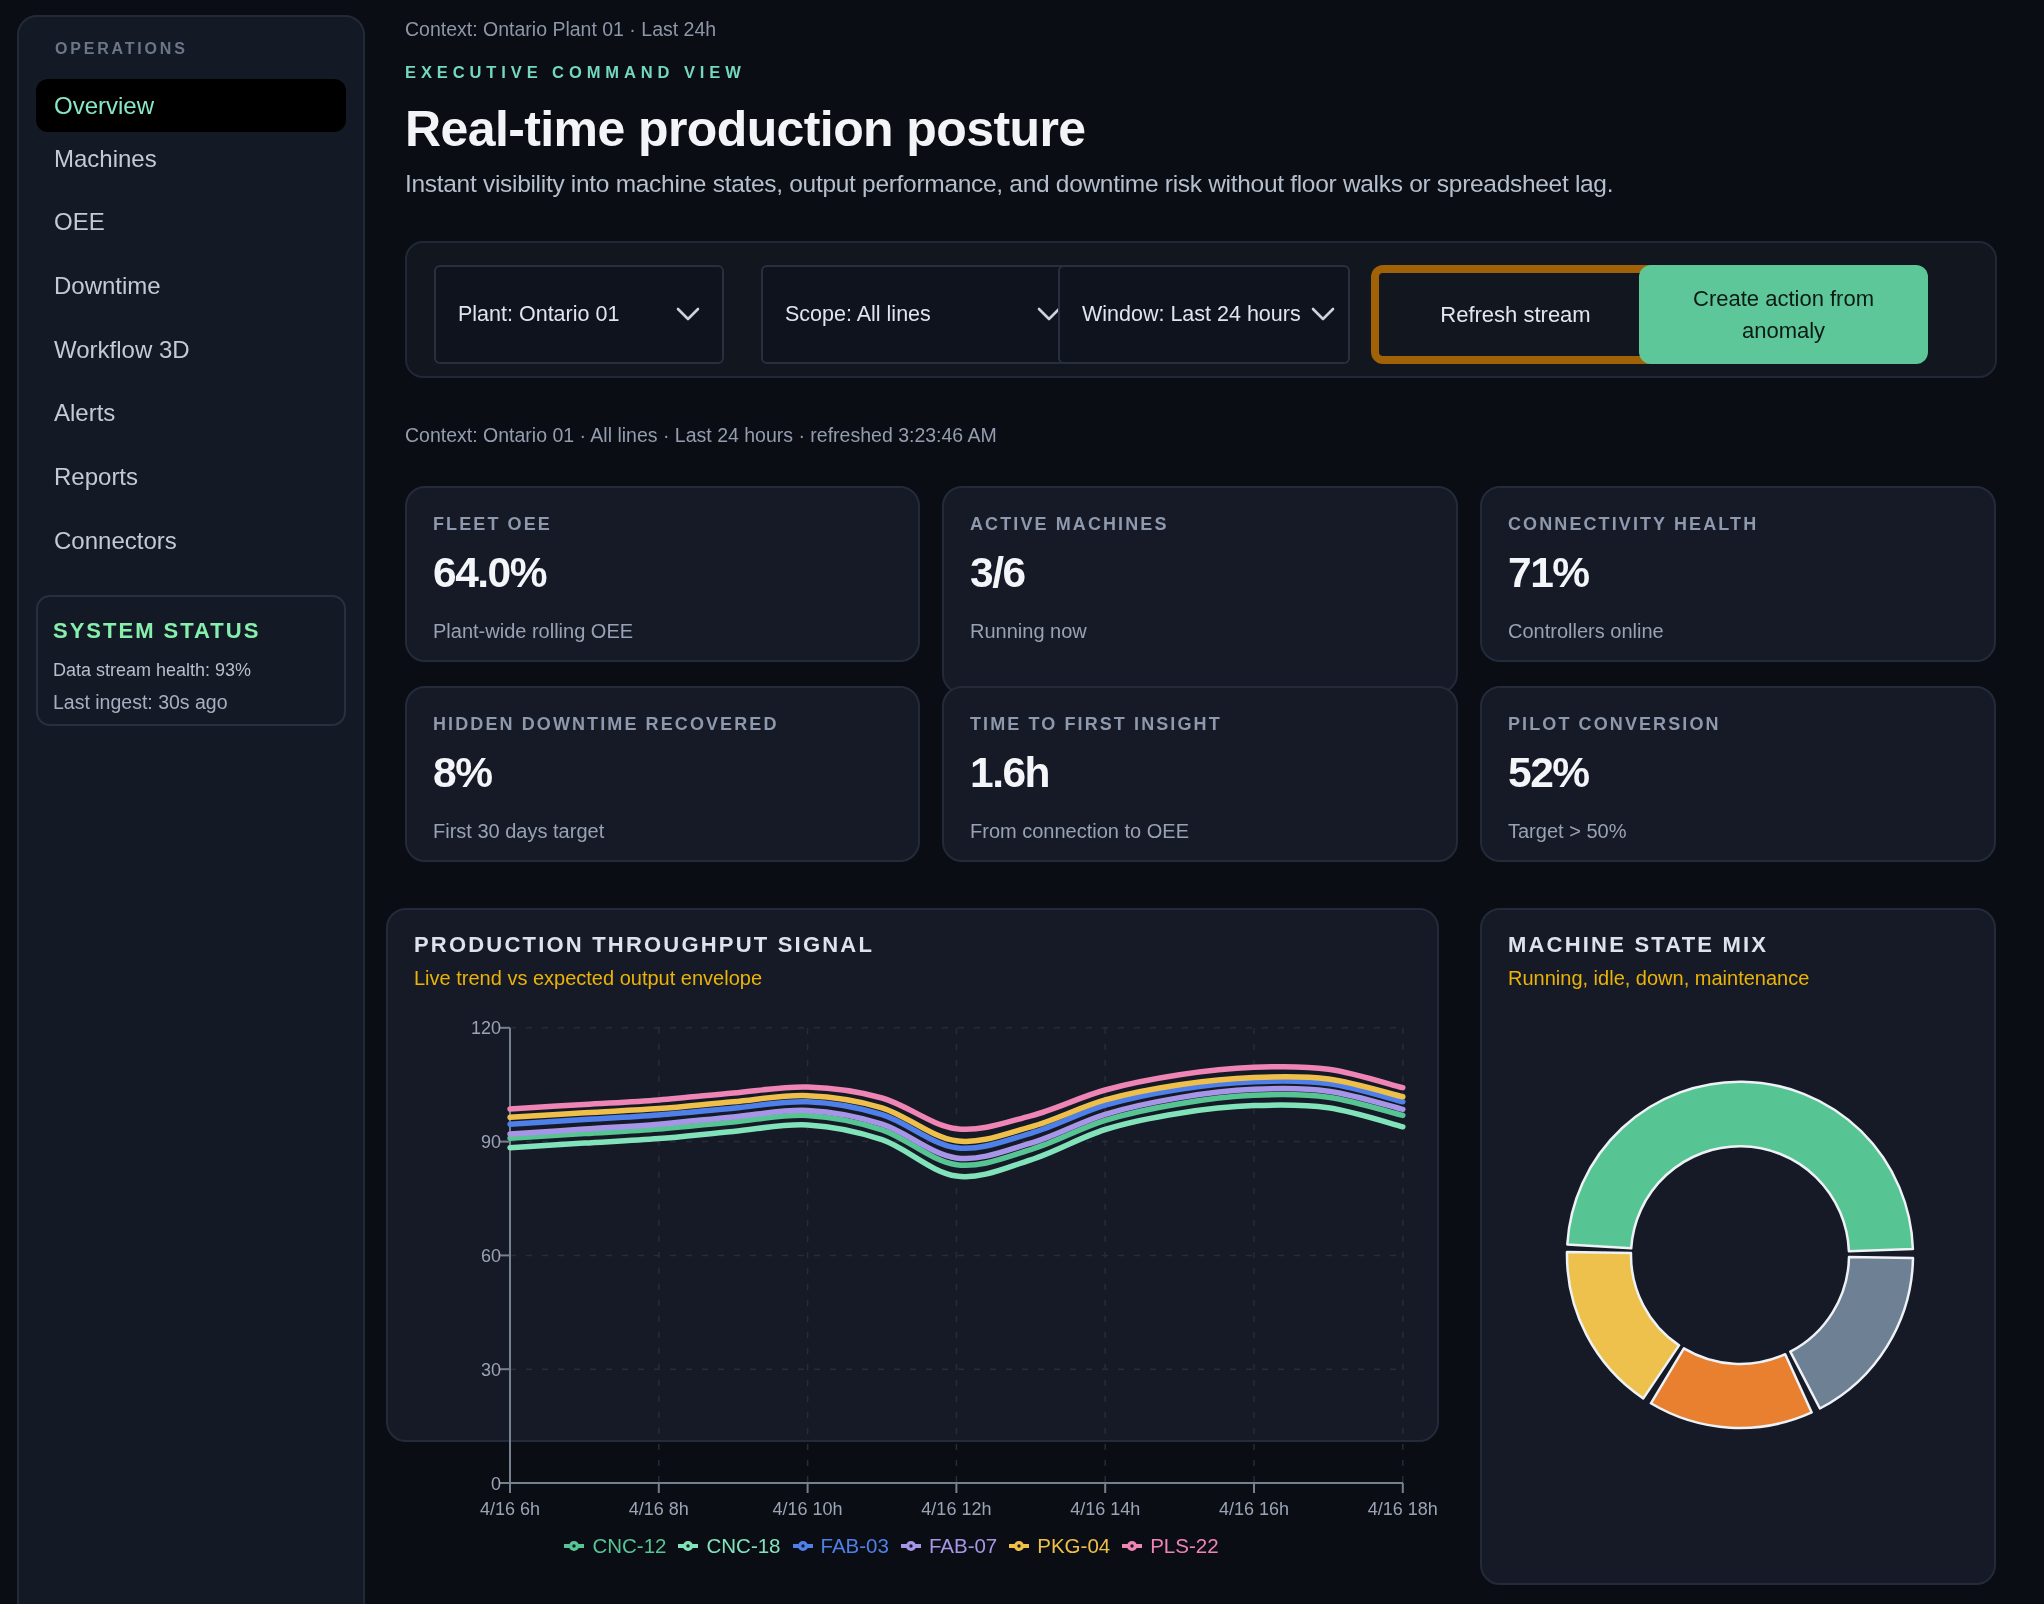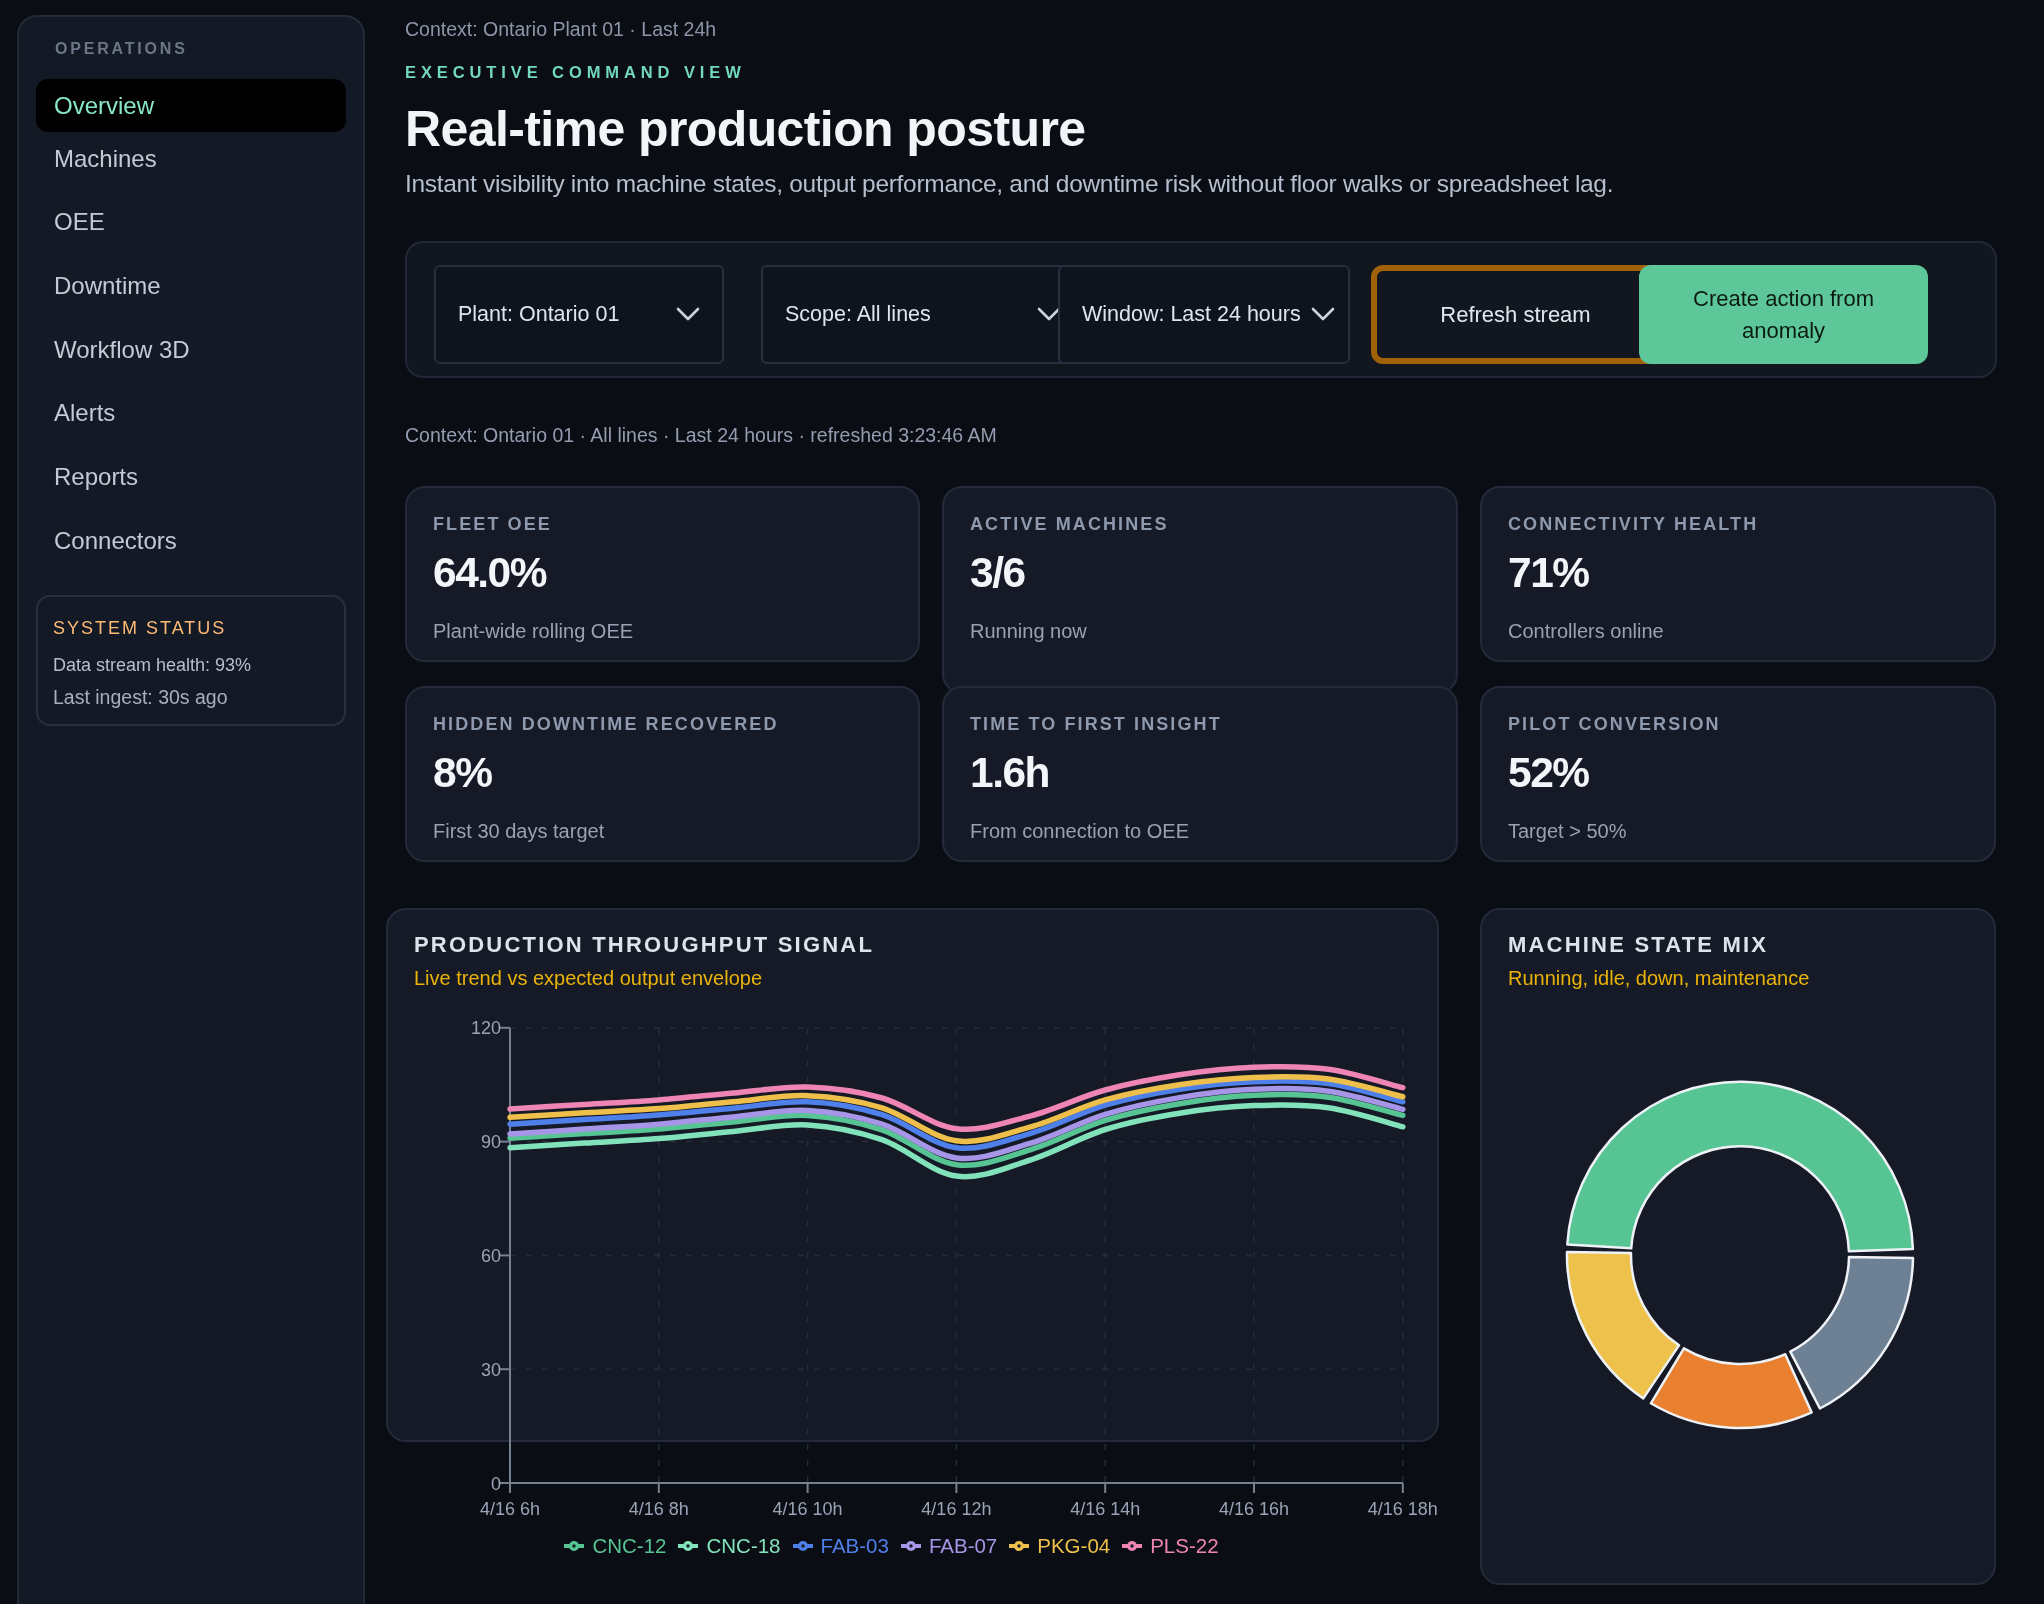--- a/index.html
+++ b/index.html
@@ -5,21 +5,21 @@
 html,body{width:2044px;height:1604px;overflow:hidden}
 body{background:#0a0d13;font-family:"Liberation Sans",sans-serif;position:relative}
 .abs{position:absolute}
 .card{position:absolute;background:#151a26;border:2px solid #232b3a;border-radius:20px}
 
 #side{position:absolute;left:17px;top:15px;width:348px;height:1700px;background:#141a25;border:2px solid #222a38;border-radius:20px;padding:23px 17px 0 17px}
 #side .ops{color:#6b7689;font-size:16px;letter-spacing:2.8px;font-weight:600;margin:0 0 21px 19px}
 .nav div{height:53px;display:flex;align-items:center;padding-left:18px;color:#c3cad6;font-size:24px;margin-bottom:10.7px;border-radius:12px}
 .nav div.act{background:#000000;color:#88e6c9;margin-bottom:0}
 #sstat{margin:28px 0 0 0;border:2px solid #28303f;border-radius:14px;padding:21px 15px;height:131px}
-#sstat .t{color:#fdba74;font-size:18px;letter-spacing:2px;font-weight:400}
+#sstat .t{color:#86efac;font-size:22px;letter-spacing:2px;font-weight:700}
 #sstat .l1{color:#b6bfcc;font-size:18px;margin-top:16px}
 #sstat .l2{color:#a6afbf;font-size:19.5px;margin-top:10px}
 
 #ctx1{left:405px;top:18px;font-size:19.5px;color:#8d96a8}
 #exec{left:405px;top:63px;font-size:16.5px;letter-spacing:4.9px;font-weight:600;color:#72d8be}
 h1{position:absolute;left:405px;top:100px;font-size:50px;letter-spacing:-0.6px;font-weight:700;color:#f2f4f8}
 #sub{left:405px;top:170px;font-size:24.5px;letter-spacing:-0.3px;color:#b6bfcd}
 
 #filter{left:405px;top:241px;width:1592px;height:137px;background:#11161f;border:2px solid #202836;border-radius:18px}
 .sel{position:absolute;top:22px;height:99px;background:#0e131d;border:2px solid #28303f;border-radius:6px;display:flex;align-items:center;color:#dfe4ed;font-size:21.5px;padding:0 22px;justify-content:space-between;white-space:nowrap;overflow:hidden}
@@ -66,21 +66,21 @@
 <div class="abs" id="filter">
   <div class="sel" style="left:27px;width:290px">Plant: Ontario 01 <svg class="chev" width="24" height="15" viewBox="0 0 24 15">
         <path d="M2 2 L12 12 L22 2" fill="none" stroke="#cdd3de" stroke-width="2.6" stroke-linecap="round" stroke-linejoin="round"></path>
       </svg></div>
   <div class="sel" style="left:354px;width:324px">Scope: All lines <svg class="chev" width="24" height="15" viewBox="0 0 24 15">
         <path d="M2 2 L12 12 L22 2" fill="none" stroke="#cdd3de" stroke-width="2.6" stroke-linecap="round" stroke-linejoin="round"></path>
       </svg></div>
   <div class="sel" style="left:651px;width:292px">Window: Last 24 hours <svg class="chev" width="24" height="15" viewBox="0 0 24 15">
         <path d="M2 2 L12 12 L22 2" fill="none" stroke="#cdd3de" stroke-width="2.6" stroke-linecap="round" stroke-linejoin="round"></path>
       </svg></div>
-  <div class="btn" style="left:964px;width:289px;background:#11161f;border:6px solid #a16207;color:#e2e7ef">Refresh stream</div>
+  <div class="btn" style="left:964px;width:289px;background:#11161f;border:8px solid #a16207;color:#e2e7ef">Refresh stream</div>
   <div class="btn" style="left:1232px;width:289px;background:#5ec79a;color:#0b1b14;text-align:center;line-height:32px">Create action from<br>anomaly</div>
 </div>
 
 <div class="abs" id="ctx2">Context: Ontario 01 · All lines · Last 24 hours · refreshed 3:23:46 AM</div>
 
 <div class="card kpi" style="left:405px;top:486px;width:515px;height:176px">
     <div class="lbl">FLEET OEE</div>
     <div class="val">64.0%</div>
     <div class="sub">Plant-wide rolling OEE</div>
   </div>

